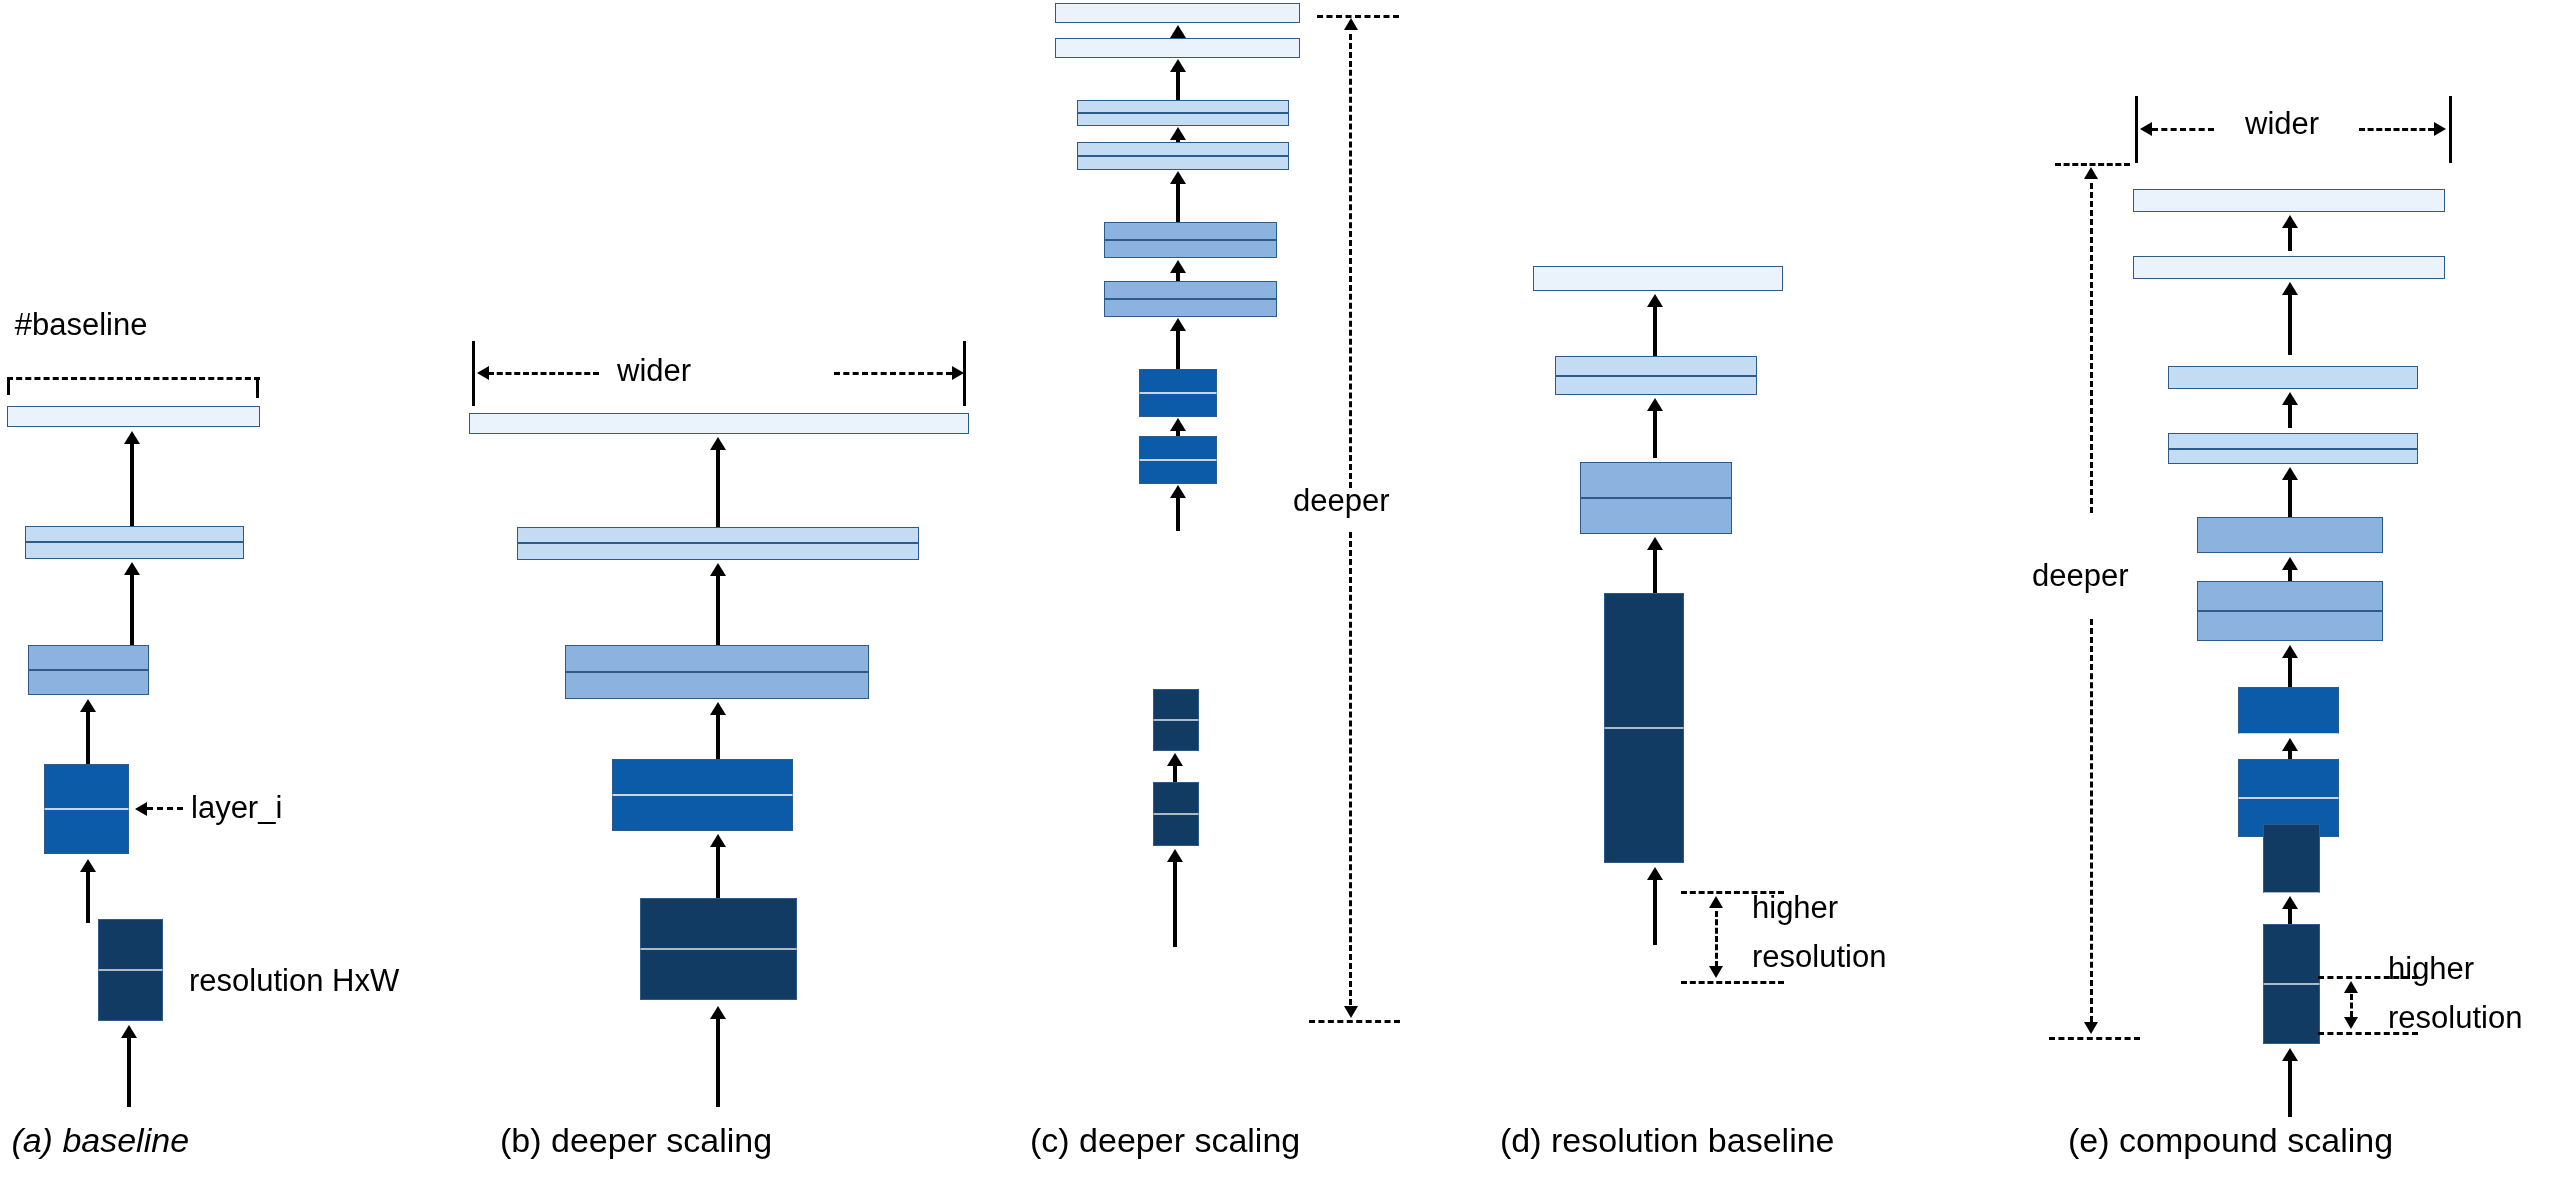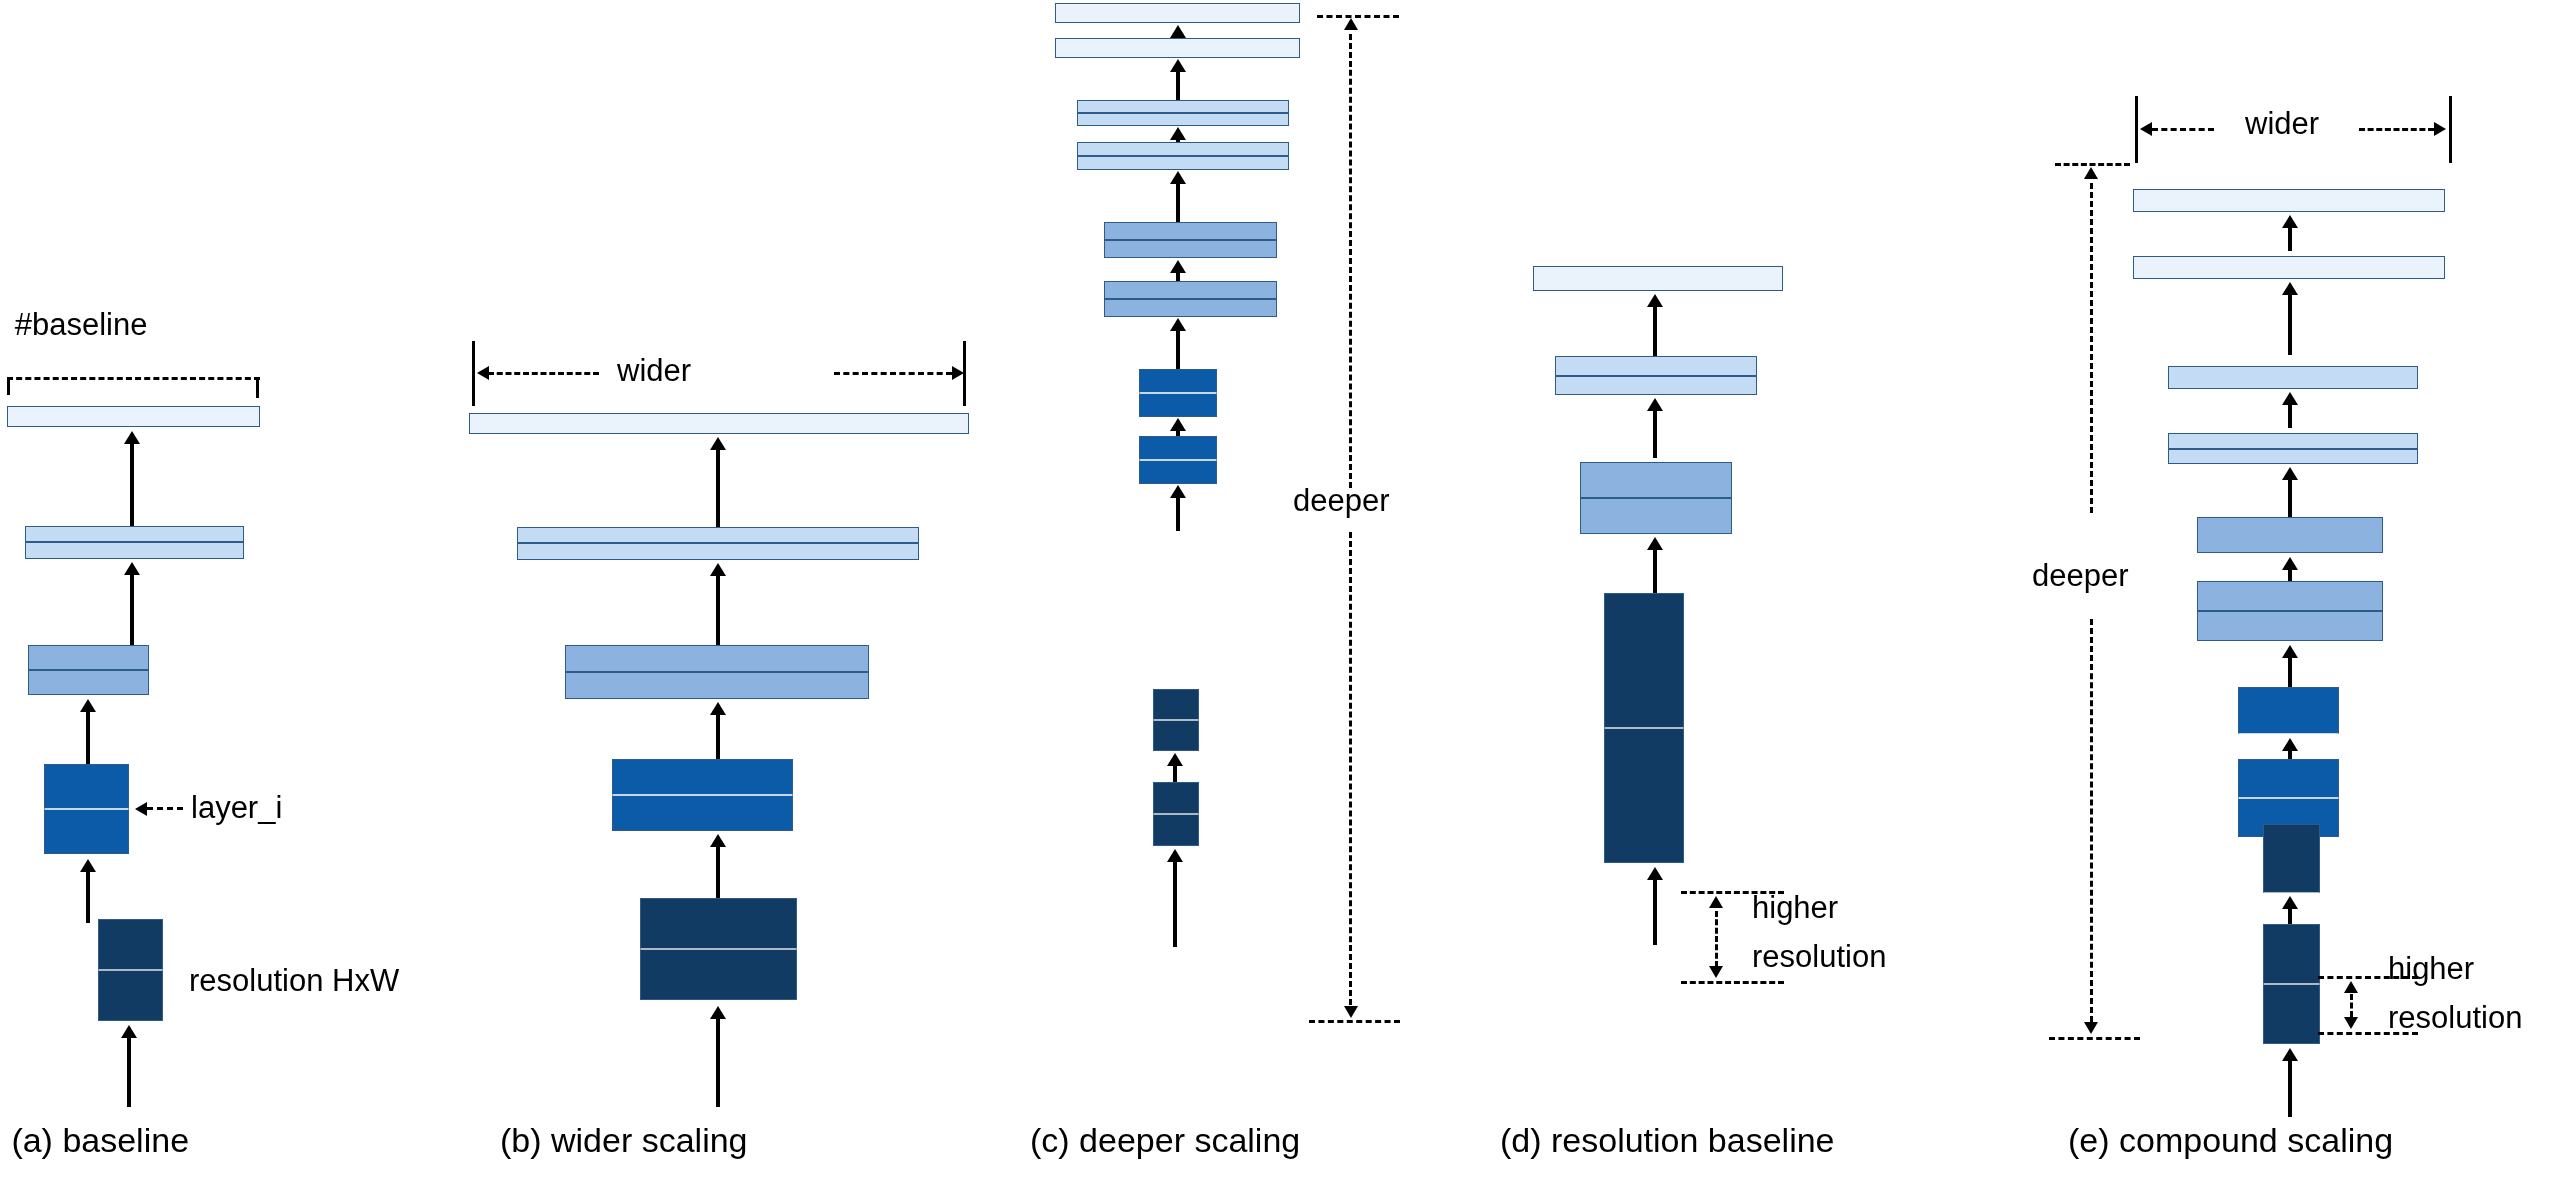--- a/index.html
+++ b/index.html
@@ -107,21 +107,21 @@
     <div class="blk c-navy" style="left:98px;top:919px;width:65px;height:101px;">
       <div class="half top" style="height:51px;"></div>
         <div class="half bot" style="height:51px;"></div>
     </div>
     <div class="lbl" style="left:189px;top:963px;">resolution HxW</div>
     <div class="arrow" style="left:129px;top:1025px;height:82px;">
         <div class="head"></div>
         <div class="shaft"></div>
       </div>
 
-    <div class="caption" style="left:11.4px;top:1121px;">(a) baseline</div>
+    <div class="caption" style="left:11.4px;top:1121px;font-style:italic;">(a) baseline</div>
   </div>
 
   <div class="panel">
 
     <div class="tickV" style="left:472px;top:341px;height:65px;"></div>
     <div class="tickV" style="left:963px;top:341px;height:65px;"></div>
     <div class="ahead-left" style="left:477px;top:366px;"></div>
     <div class="dashH" style="left:488px;top:372px;width:111px;"></div>
     <div class="lbl" style="left:617px;top:353px;">wider</div>
     <div class="dashH" style="left:834px;top:372px;width:118px;"></div>
@@ -164,21 +164,21 @@
 
     <div class="blk c-navy" style="left:640px;top:898px;width:157px;height:103px;">
       <div class="half top" style="height:51px;"></div>
         <div class="half bot" style="height:51px;"></div>
     </div>
     <div class="arrow" style="left:718px;top:1006px;height:101px;">
         <div class="head"></div>
         <div class="shaft"></div>
       </div>
 
-    <div class="caption" style="left:500px;top:1121px;">(b) wider scaling</div>
+    <div class="caption" style="left:500px;top:1121px;">(b) deeper scaling</div>
   </div>
 
   <div class="panel">
 
     <div class="dashH" style="left:1317px;top:14.7px;width:82px;"></div>
     <div class="ahead-up" style="left:1344px;top:18px;"></div>
     <div class="dashV" style="left:1349px;top:34px;height:454px;"></div>
     <div class="lbl" style="left:1293px;top:483px;">deeper</div>
     <div class="dashV" style="left:1349px;top:532px;height:473px;"></div>
     <div class="ahead-down" style="left:1344px;top:1006px;"></div>

